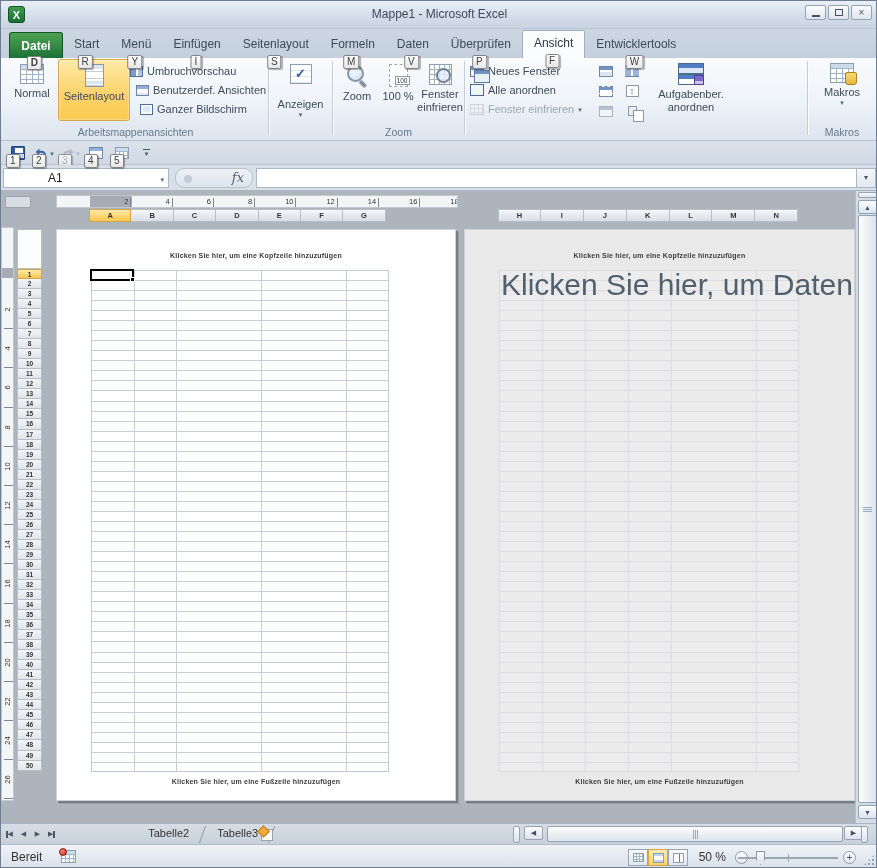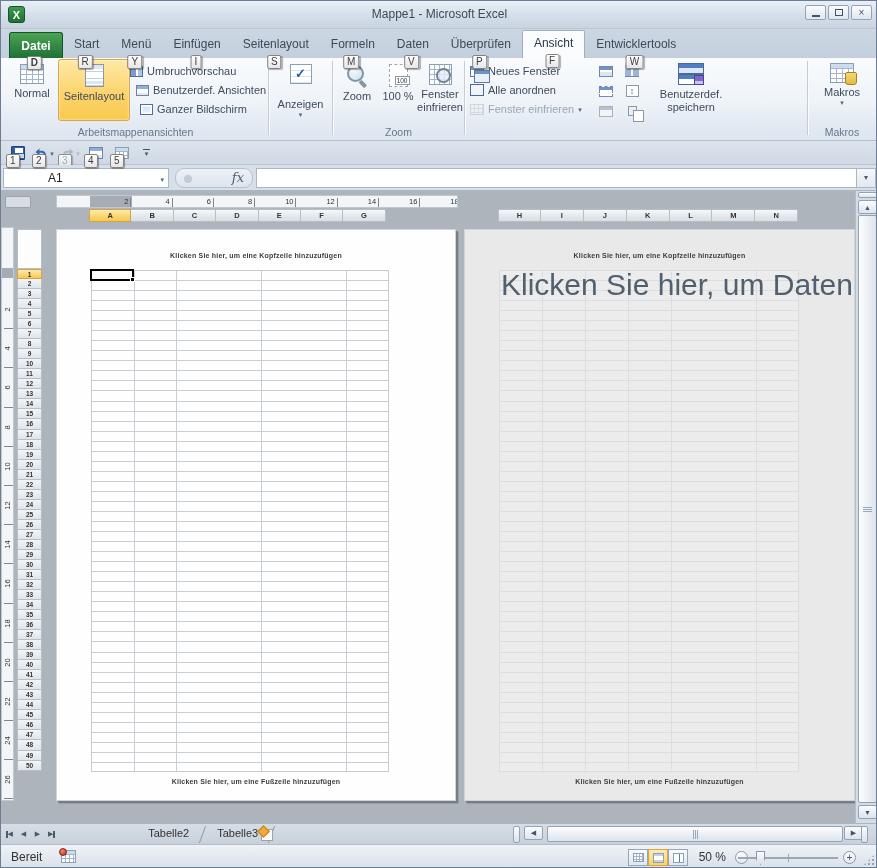--- a/index.html
+++ b/index.html
@@ -449,21 +449,21 @@
             <span>↕</span>
           </span>
         </div>
       <div class="icbtn flat" style="left:156px;top:44px;">
           <span class="ii i-reset"></span>
         </div>
       <div class="bigbtn" style="left:184px;top:1px;width:82px;height:62px;">
         <span class="ii i-aufgaben">
             <span class="disk"></span>
           </span>
-        <span class="blab">Benutzerdef. speichern</span>
+        <span class="blab">Aufgabenber. anordnen</span>
       </div>
     </div>
     <div class="rsep" style="left:806px;"></div>
 
     <div class="rgroup" style="left:808px;width:66px;">
       <div class="bigbtn" style="left:6px;top:1px;width:54px;height:62px;">
         <span class="ii i-makros"></span>
         <span class="blab">Makros</span>
         <span class="dd">▾</span>
       </div>

